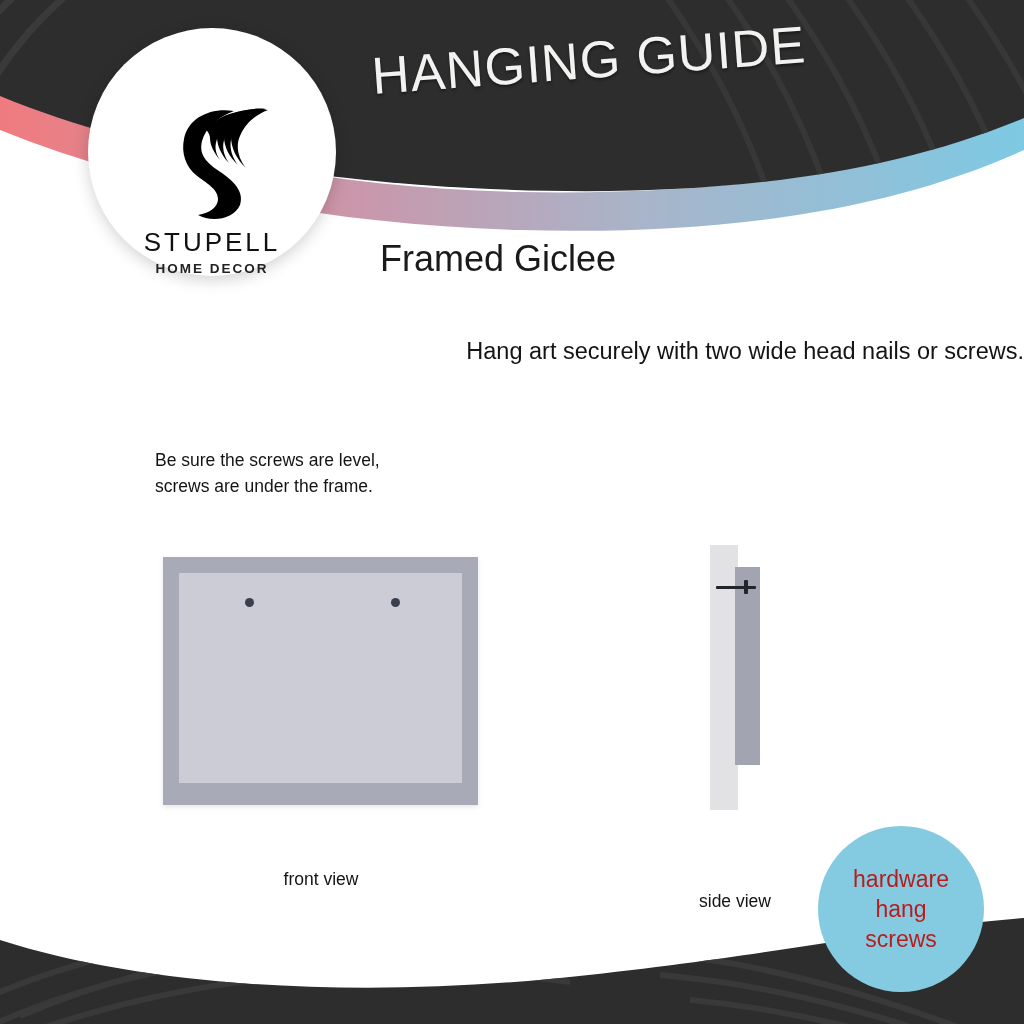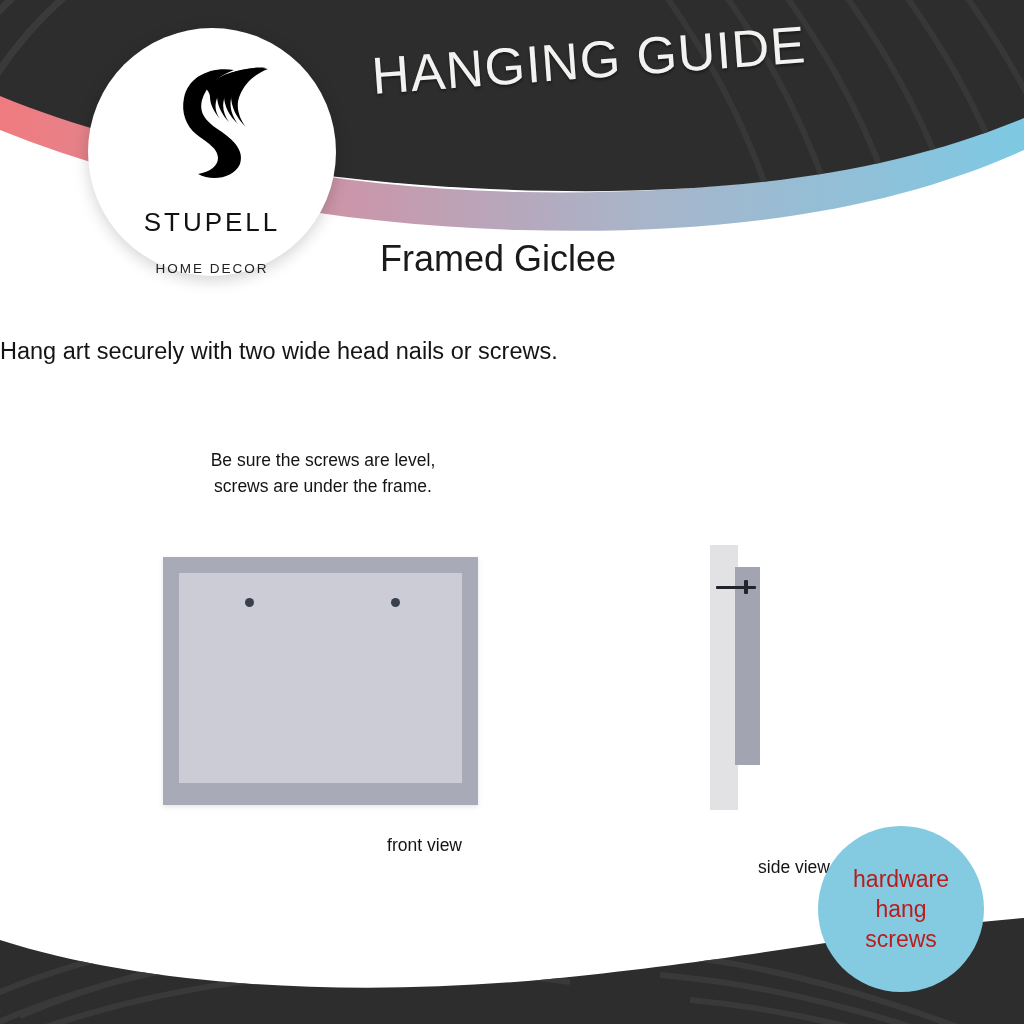--- a/index.html
+++ b/index.html
@@ -13,59 +13,59 @@
   #stage{position:absolute;inset:0;width:1024px;height:1024px;overflow:hidden;background:#fff;}
 
   
   .wave-layer{position:absolute;left:0;top:0;width:1024px;height:1024px;pointer-events:none;}
 
   
   .logo-badge{
     position:absolute;left:88px;top:28px;width:248px;height:248px;
     border-radius:50%;background:#ffffff;
     box-shadow:0 4px 16px rgba(0,0,0,0.18);
-    display:flex;flex-direction:column;align-items:center;justify-content:space-between;
+    display:flex;flex-direction:column;align-items:center;justify-content:flex-end;
     z-index:6;
   }
   .logo-mark{width:128px;height:128px;margin-top:26px;}
   .logo-word{
     font-size:26px;letter-spacing:3.0px;color:#111;margin-top:4px;
     font-family:"Liberation Sans", sans-serif;font-weight:400;
   }
   .logo-sub{
     font-size:13.5px;letter-spacing:2.0px;color:#222;margin-top:3px;
-    font-family:"Liberation Sans", sans-serif;font-weight:400;
+    font-family:"Liberation Sans", sans-serif;font-weight:700;
   }
 
   
   .header-title{
     position:absolute;left:372px;top:46px;z-index:5;
     color:#f2f2f0;font-size:52px;letter-spacing:1px;
     font-family:"Liberation Sans", sans-serif;font-weight:400;
     transform:rotate(-4.2deg);transform-origin:left center;
     text-shadow:0 2px 3px rgba(0,0,0,0.45);
     white-space:nowrap;
   }
 
   
   .product-title{
     position:absolute;left:380px;top:238px;z-index:5;
     color:#1a1a1a;font-size:36px;font-weight:400;
     font-family:"Liberation Sans", sans-serif;white-space:nowrap;
   }
   .lead-text{
-    position:absolute;left:0;top:338px;width:1024px;text-align:left;z-index:5;
+    position:absolute;left:0;top:338px;width:1024px;text-align:right;z-index:5;
     color:#141414;font-size:23.5px;font-weight:400;
     font-family:"Liberation Sans", sans-serif;
   }
 
   
   .cap{
     position:absolute;z-index:5;color:#141414;
-    font-size:17.5px;line-height:26px;text-align:center;
+    font-size:17.5px;line-height:26px;text-align:left;
     font-family:"Liberation Sans", sans-serif;
   }
   .cap-left{left:155px;top:447px;width:336px;}
   .cap-right{left:588px;top:447px;width:296px;}
 
   
   .front-frame{
     position:absolute;left:163px;top:557px;width:315px;height:248px;
     background:#a9aab7;z-index:4;
     box-shadow:0 2px 5px rgba(0,0,0,0.10);
@@ -95,21 +95,21 @@
     background:#22242c;z-index:6;border-radius:1px;
   }
   .nail-head{
     position:absolute;left:744px;top:580px;width:4px;height:14px;
     background:#22242c;z-index:6;border-radius:1px;
   }
 
   
   .view-label{
     position:absolute;z-index:5;color:#141414;font-size:17.5px;
-    font-family:"Liberation Sans", sans-serif;text-align:right;
+    font-family:"Liberation Sans", sans-serif;text-align:center;margin-top:34px;
   }
   .label-front{left:180px;top:835px;width:282px;}
   .label-side{left:640px;top:857px;width:190px;}
 
   
   .hw-badge{
     position:absolute;left:818px;top:826px;width:166px;height:166px;
     border-radius:50%;background:#84cbe2;z-index:8;
     display:flex;flex-direction:column;align-items:center;justify-content:center;
     color:#b91c1c;font-family:"Liberation Sans", sans-serif;

